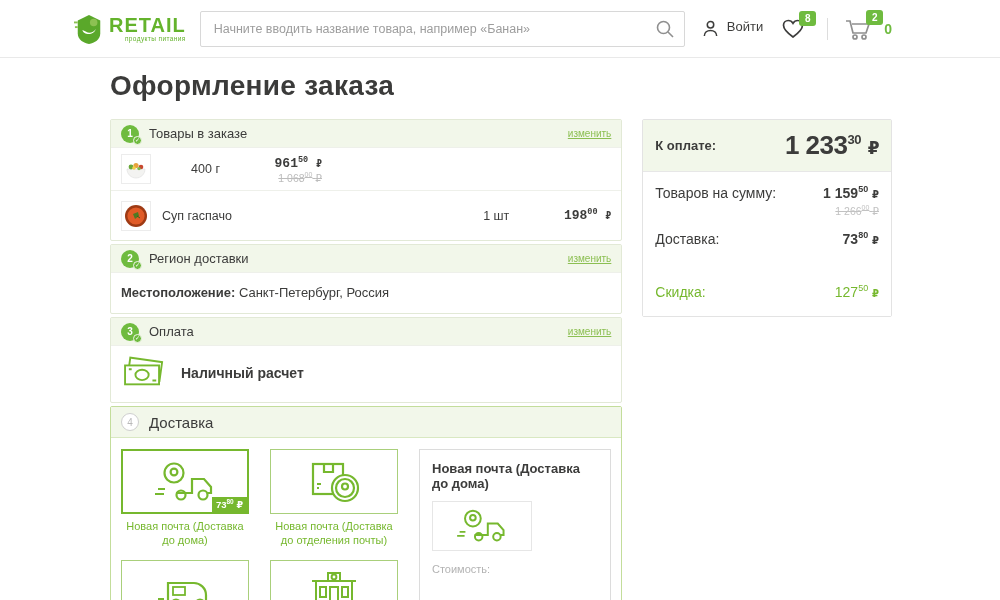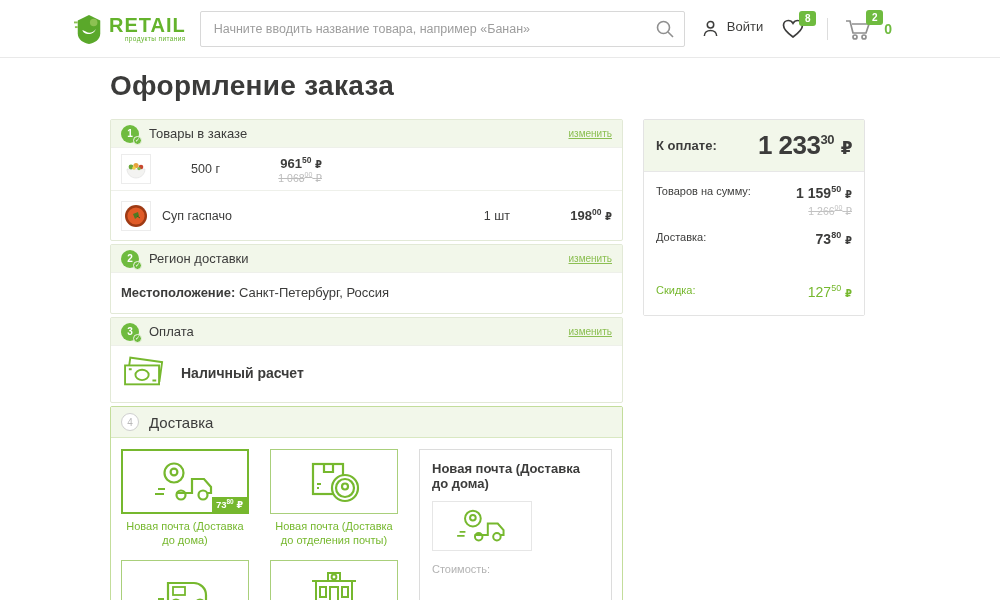--- a/index.html
+++ b/index.html
@@ -28,21 +28,21 @@
     background:#6fbb3f; border-radius:3px; color:#fff; font-size:10px; font-weight:bold;
     display:flex; align-items:center; justify-content:center; padding:0 3px; }
   .hdr-divider { width:1px; height:22px; background:#ddd; margin:0 16px 0 22px; }
   .cart-count { font-size:14px; font-weight:bold; color:#6fbb3f; margin-left:12px; }
 
   
   .content { width:782px; margin:12px 0 0 110px; }
   .page-title { font-size:28px; font-weight:bold; color:#3b3b3a; letter-spacing:.3px; margin-bottom:17px; }
   .cols { display:flex; align-items:flex-start; }
   .main-col { width:513px; margin-right:20px; }
-  .side-col { width:222px; }
+  .side-col { width:250px; }
 
   
   .section { border:1px solid #e2e9d6; border-radius:2px; margin-bottom:3px; background:#fff; }
   .section.delivery { border-color:#c3dd9b; }
   .sec-head { background:#f2f7ea; display:flex; align-items:center; height:27px; padding:0 10px; }
   .sec-head.tall { height:30px; }
   .step { position:relative; width:18px; height:18px; border-radius:50%; background:#6fbb3f;
     color:#fff; font-size:10px; font-weight:bold; display:flex; align-items:center;
     justify-content:center; margin-right:10px; flex:none; }
   .step.inactive { background:#fff; border:1px solid #cfcfcf; color:#b9b9b9; font-weight:normal; }
@@ -51,21 +51,21 @@
   .sec-title { font-size:13px; color:#3c3c3b; }
   .sec-title.big { font-size:15px; }
   .edit-link { margin-left:auto; font-size:10px; color:#8cbf52; text-decoration:underline; cursor:pointer; }
 
   
   .prod-row { display:flex; align-items:center; padding:6px 10px; border-top:1px solid #eef0ea; }
   .thumb { width:30px; height:30px; border:1px solid #ececec; margin-right:11px; flex:none;
     display:flex; align-items:center; justify-content:center; background:#fff; }
   .prod-name { font-size:12.5px; flex:1; padding-right:8px; }
   .prod-qty { font-size:12.5px; width:58px; text-align:right; margin-right:26px; }
-  .price { font-size:13px; font-weight:bold; white-space:nowrap; }
+  .price { font-size:13px; font-weight:bold; white-space:nowrap;font-family:Liberation Mono, monospace; }
   .price sup { font-size:8.5px; font-weight:bold; }
   .rub { font-size:10px; font-weight:bold; }
   .price-cell { width:76px; text-align:right; }
   .old-price { font-size:10.5px; color:#bcbcbc; text-decoration:line-through; white-space:nowrap; }
   .old-price sup { font-size:7px; }
   .row-pad { min-height:42px; }
   .row-pad2 { min-height:50px; }
 
   
   .region-body { padding:12px 10px 13px; font-size:13px; border-top:1px solid #eef0ea; }
@@ -99,21 +99,21 @@
   .summary { border:1px solid #e3e3e3; border-radius:2px; }
   .sum-head { background:#f2f7ea; display:flex; align-items:center; justify-content:space-between;
     padding:10px 12px; border-bottom:1px solid #e7e7e7; }
   .sum-head-label { font-size:13px; font-weight:bold; }
   .sum-total { font-size:26px; font-weight:bold; letter-spacing:-.5px; }
   .sum-total sup { font-size:13px; }
   .sum-total .rub { font-size:17px; }
   .sum-body { padding:12px 12px 14px; background:#fff; }
   .sum-row { display:flex; justify-content:space-between; align-items:flex-start; margin-bottom:14px; }
   .sum-row:last-child { margin-bottom:2px;margin-top:36px; }
-  .sum-label { font-size:11px; padding-top:1px; }
+  .sum-label { font-size:14px; padding-top:1px; }
   .sum-val { text-align:right; font-size:14px; font-weight:bold; white-space:nowrap; }
   .sum-val sup { font-size:9px; }
   .sum-old { font-size:10.5px; color:#c2c2c2; text-decoration:line-through; font-weight:normal; margin-top:3px; }
   .sum-old sup { font-size:7px; }
   .sum-row.green .sum-label, .sum-row.green .sum-val { color:#76b82e; font-weight:normal; }
   .sum-row.green .sum-val { font-weight:normal; }
   svg { display:block; }
 </style>
 </head>
 <body>
@@ -187,21 +187,21 @@
           <div class="thumb">
             <svg width="26" height="26" viewBox="0 0 26 26">
               <path d="M4 13 h18 c0 5 -4 9 -9 9 s-9 -4 -9 -9 z" fill="#f3f3f1" stroke="#ddd" stroke-width="0.6"></path>
               <circle cx="8" cy="11" r="2.4" fill="#6aa83a"></circle>
                 <circle cx="13" cy="9.5" r="2.6" fill="#e8a23c"></circle>
               <circle cx="18" cy="11" r="2.3" fill="#c8472f"></circle>
                 <circle cx="11" cy="12" r="1.8" fill="#f2d049"></circle>
               <circle cx="16" cy="12.6" r="1.7" fill="#7cb84e"></circle>
             </svg>
           </div>
-          <div class="prod-qty">500 г</div>
+          <div class="prod-qty">400 г</div>
           <div class="price-cell">
             <div class="price"><span>961</span><sup>50</sup> <span class="rub">₽</span></div>
             <div class="old-price"><span>1 068</span><sup>00</sup> <span>₽</span></div>
           </div>
         </div>
 
         <div class="prod-row row-pad2">
           <div class="thumb">
             <svg width="26" height="26" viewBox="0 0 26 26">
               <circle cx="13" cy="13" r="11" fill="#9e3a14"></circle>

